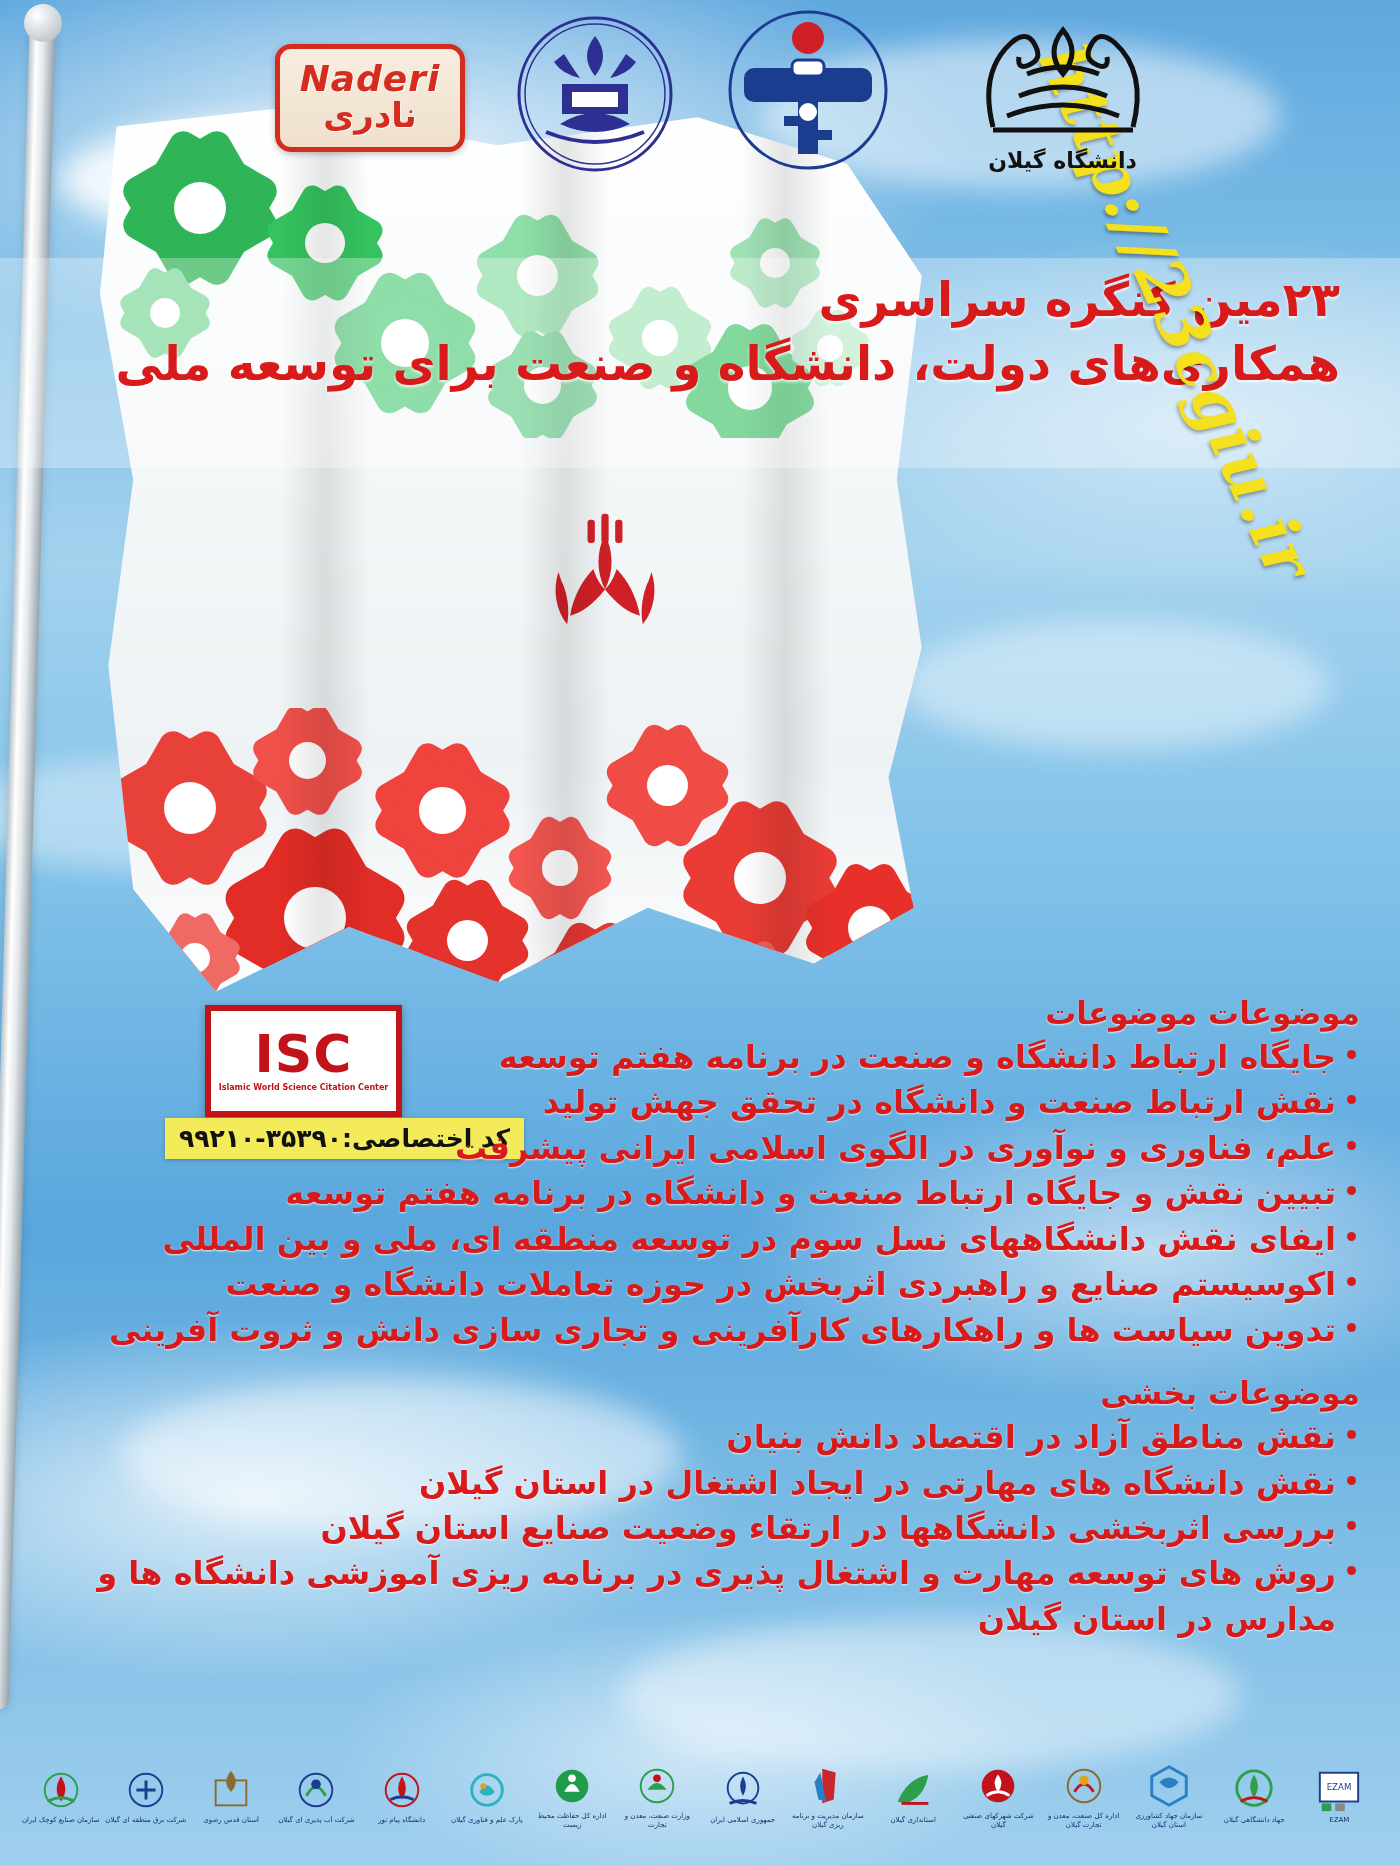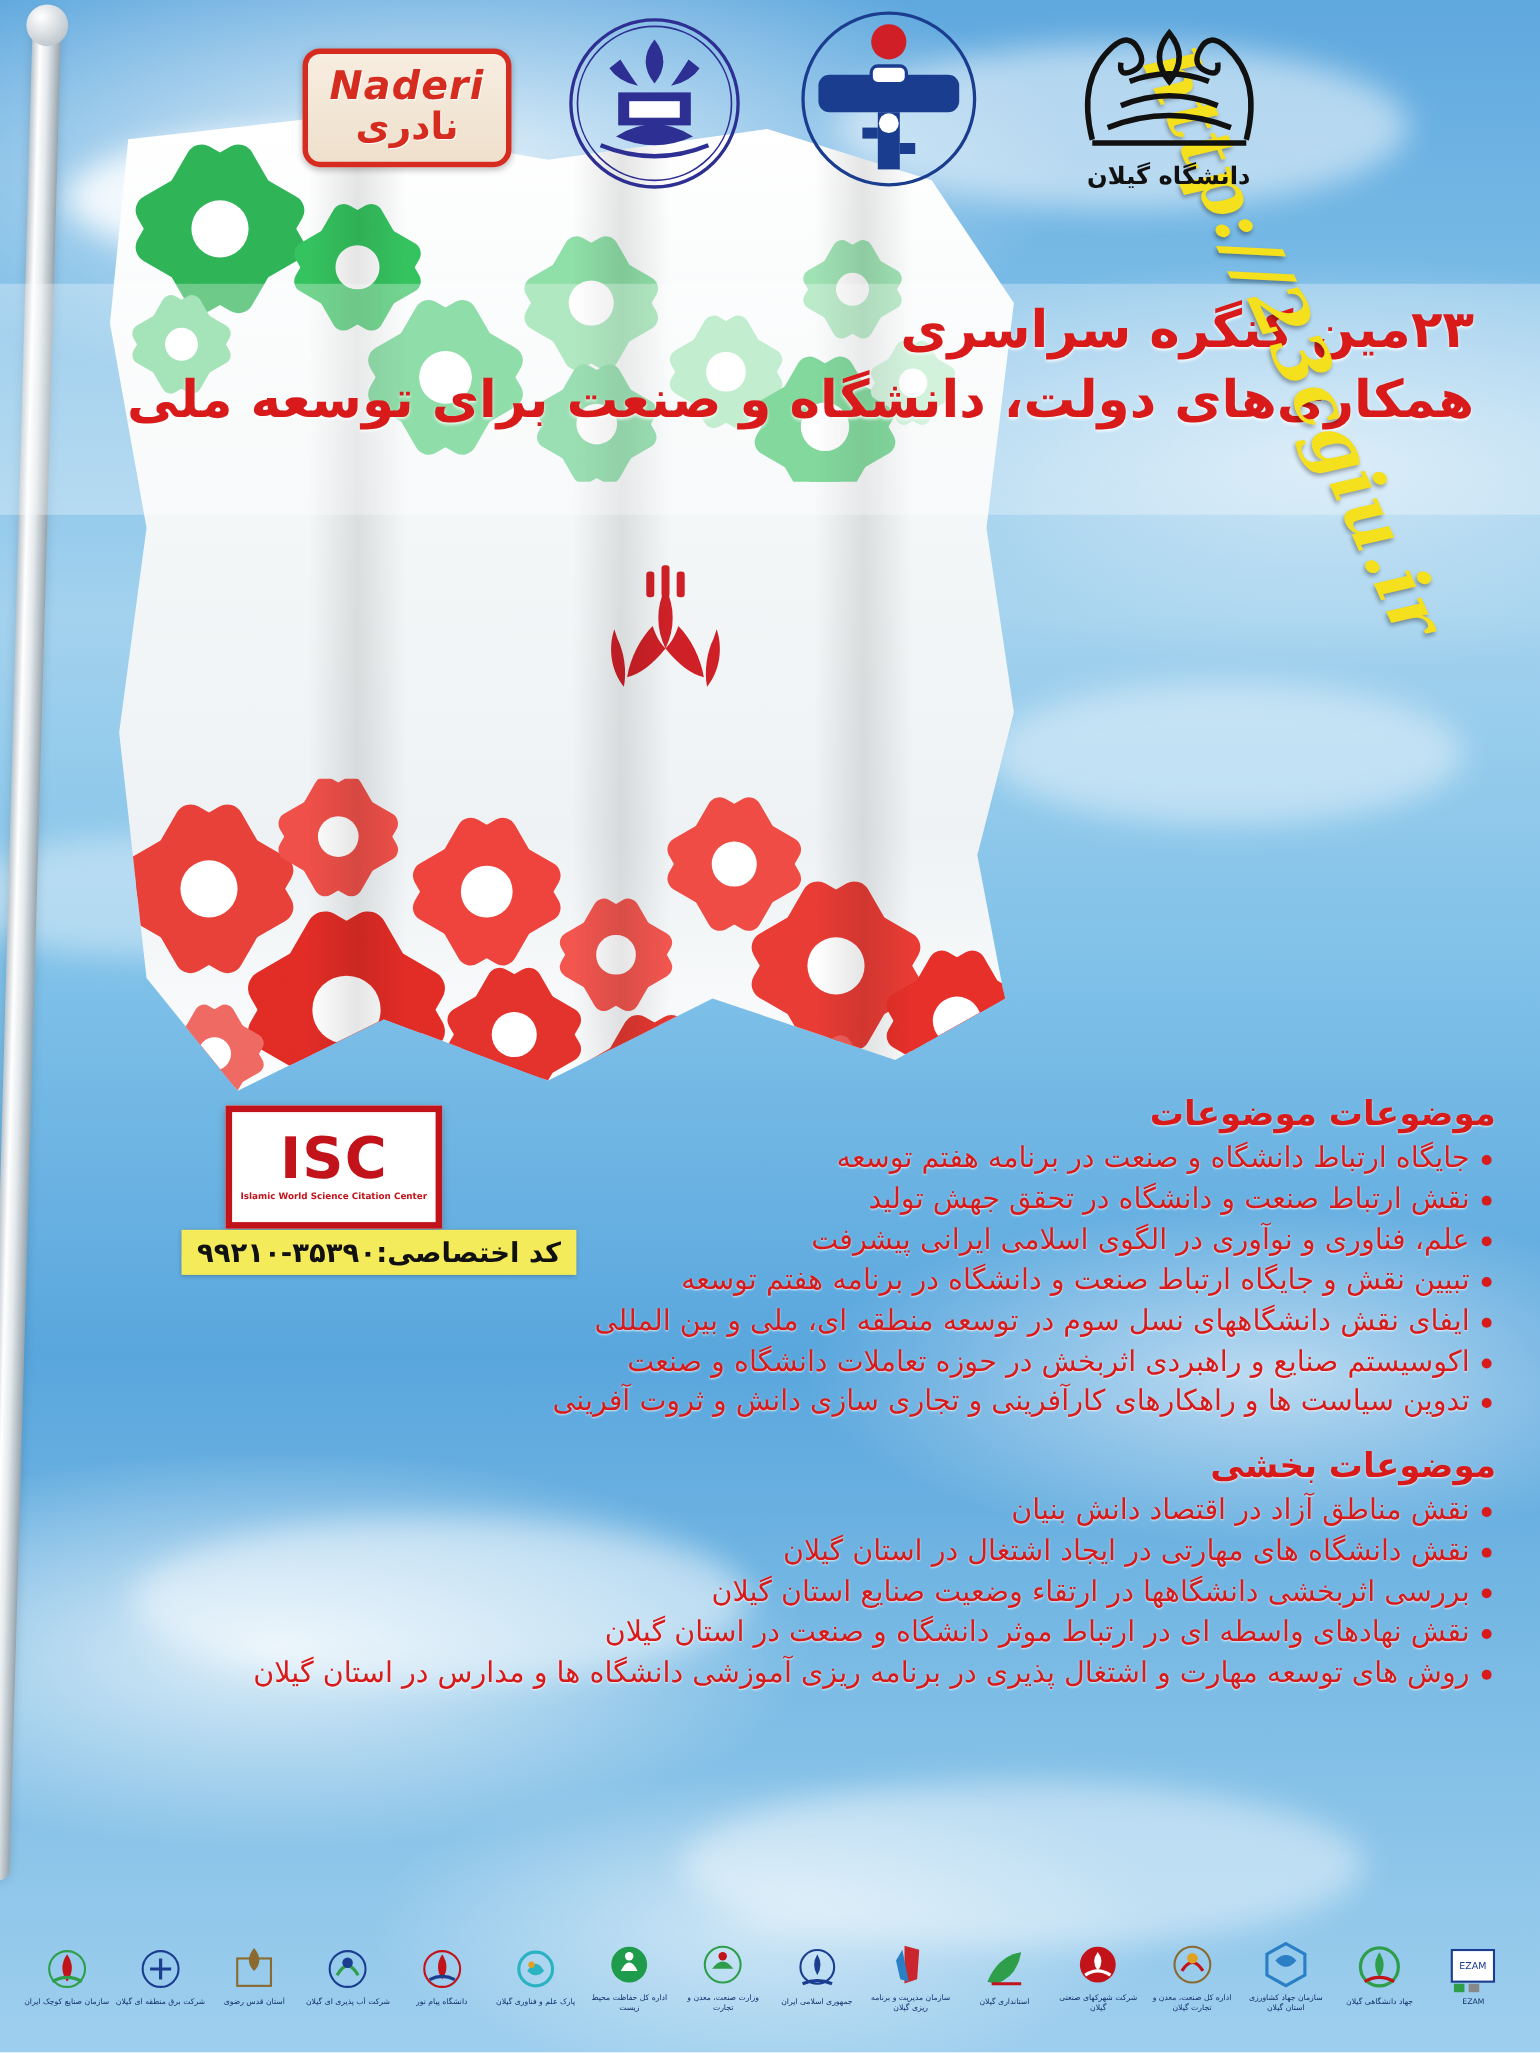--- a/index.html
+++ b/index.html
@@ -299,22 +299,22 @@
     text-shadow: 0 1px 2px rgba(255,255,255,0.8);
   }
   .topic-heading.second { margin-top: 22px; }
   .topic-list {
     list-style: none;
     margin: 0;
     padding: 0;
   }
   .topic-list li {
     color: #d91a1a;
-    font-size: 26px;
-    font-weight: normal;
+    font-size: 32px;
+    font-weight: bold;
     line-height: 1.42;
     padding-right: 24px;
     position: relative;
     text-shadow: 0 1px 2px rgba(255,255,255,0.8);
   }
   .topic-list li::before {
     content: "";
     position: absolute;
     right: 4px;
     top: 15px;
@@ -562,21 +562,20 @@
       <li>ایفای نقش دانشگاههای نسل سوم در توسعه منطقه ای، ملی و بین المللی</li>
       <li>اکوسیستم صنایع و راهبردی اثربخش در حوزه تعاملات دانشگاه و صنعت</li>
       <li>تدوین سیاست ها و راهکارهای کارآفرینی و تجاری سازی دانش و ثروت آفرینی</li>
     </ul>
 
     <h2 class="topic-heading second">موضوعات بخشی</h2>
     <ul class="topic-list">
       <li>نقش مناطق آزاد در اقتصاد دانش بنیان</li>
       <li>نقش دانشگاه های مهارتی در ایجاد اشتغال در استان گیلان</li>
       <li>بررسی اثربخشی دانشگاهها در ارتقاء وضعیت صنایع استان گیلان</li>
-      <li>نقش نهادهای واسطه ای در ارتباط موثر دانشگاه و صنعت در استان گیلان</li>
       <li>روش های توسعه مهارت و اشتغال پذیری در برنامه ریزی آموزشی دانشگاه ها و مدارس در استان گیلان</li>
     </ul>
   </div>
 
   <div id="sponsors">
     <div class="sponsor">
       <svg class="mark" viewBox="0 0 48 48">
           <rect x="4" y="6" width="40" height="30" fill="#fff" stroke="#1b3d8f" stroke-width="2"></rect>
           <text x="24" y="24" font-size="9" text-anchor="middle" fill="#1b3d8f">EZAM</text>
           <rect x="6" y="38" width="10" height="8" fill="#2e9e4b"></rect>

